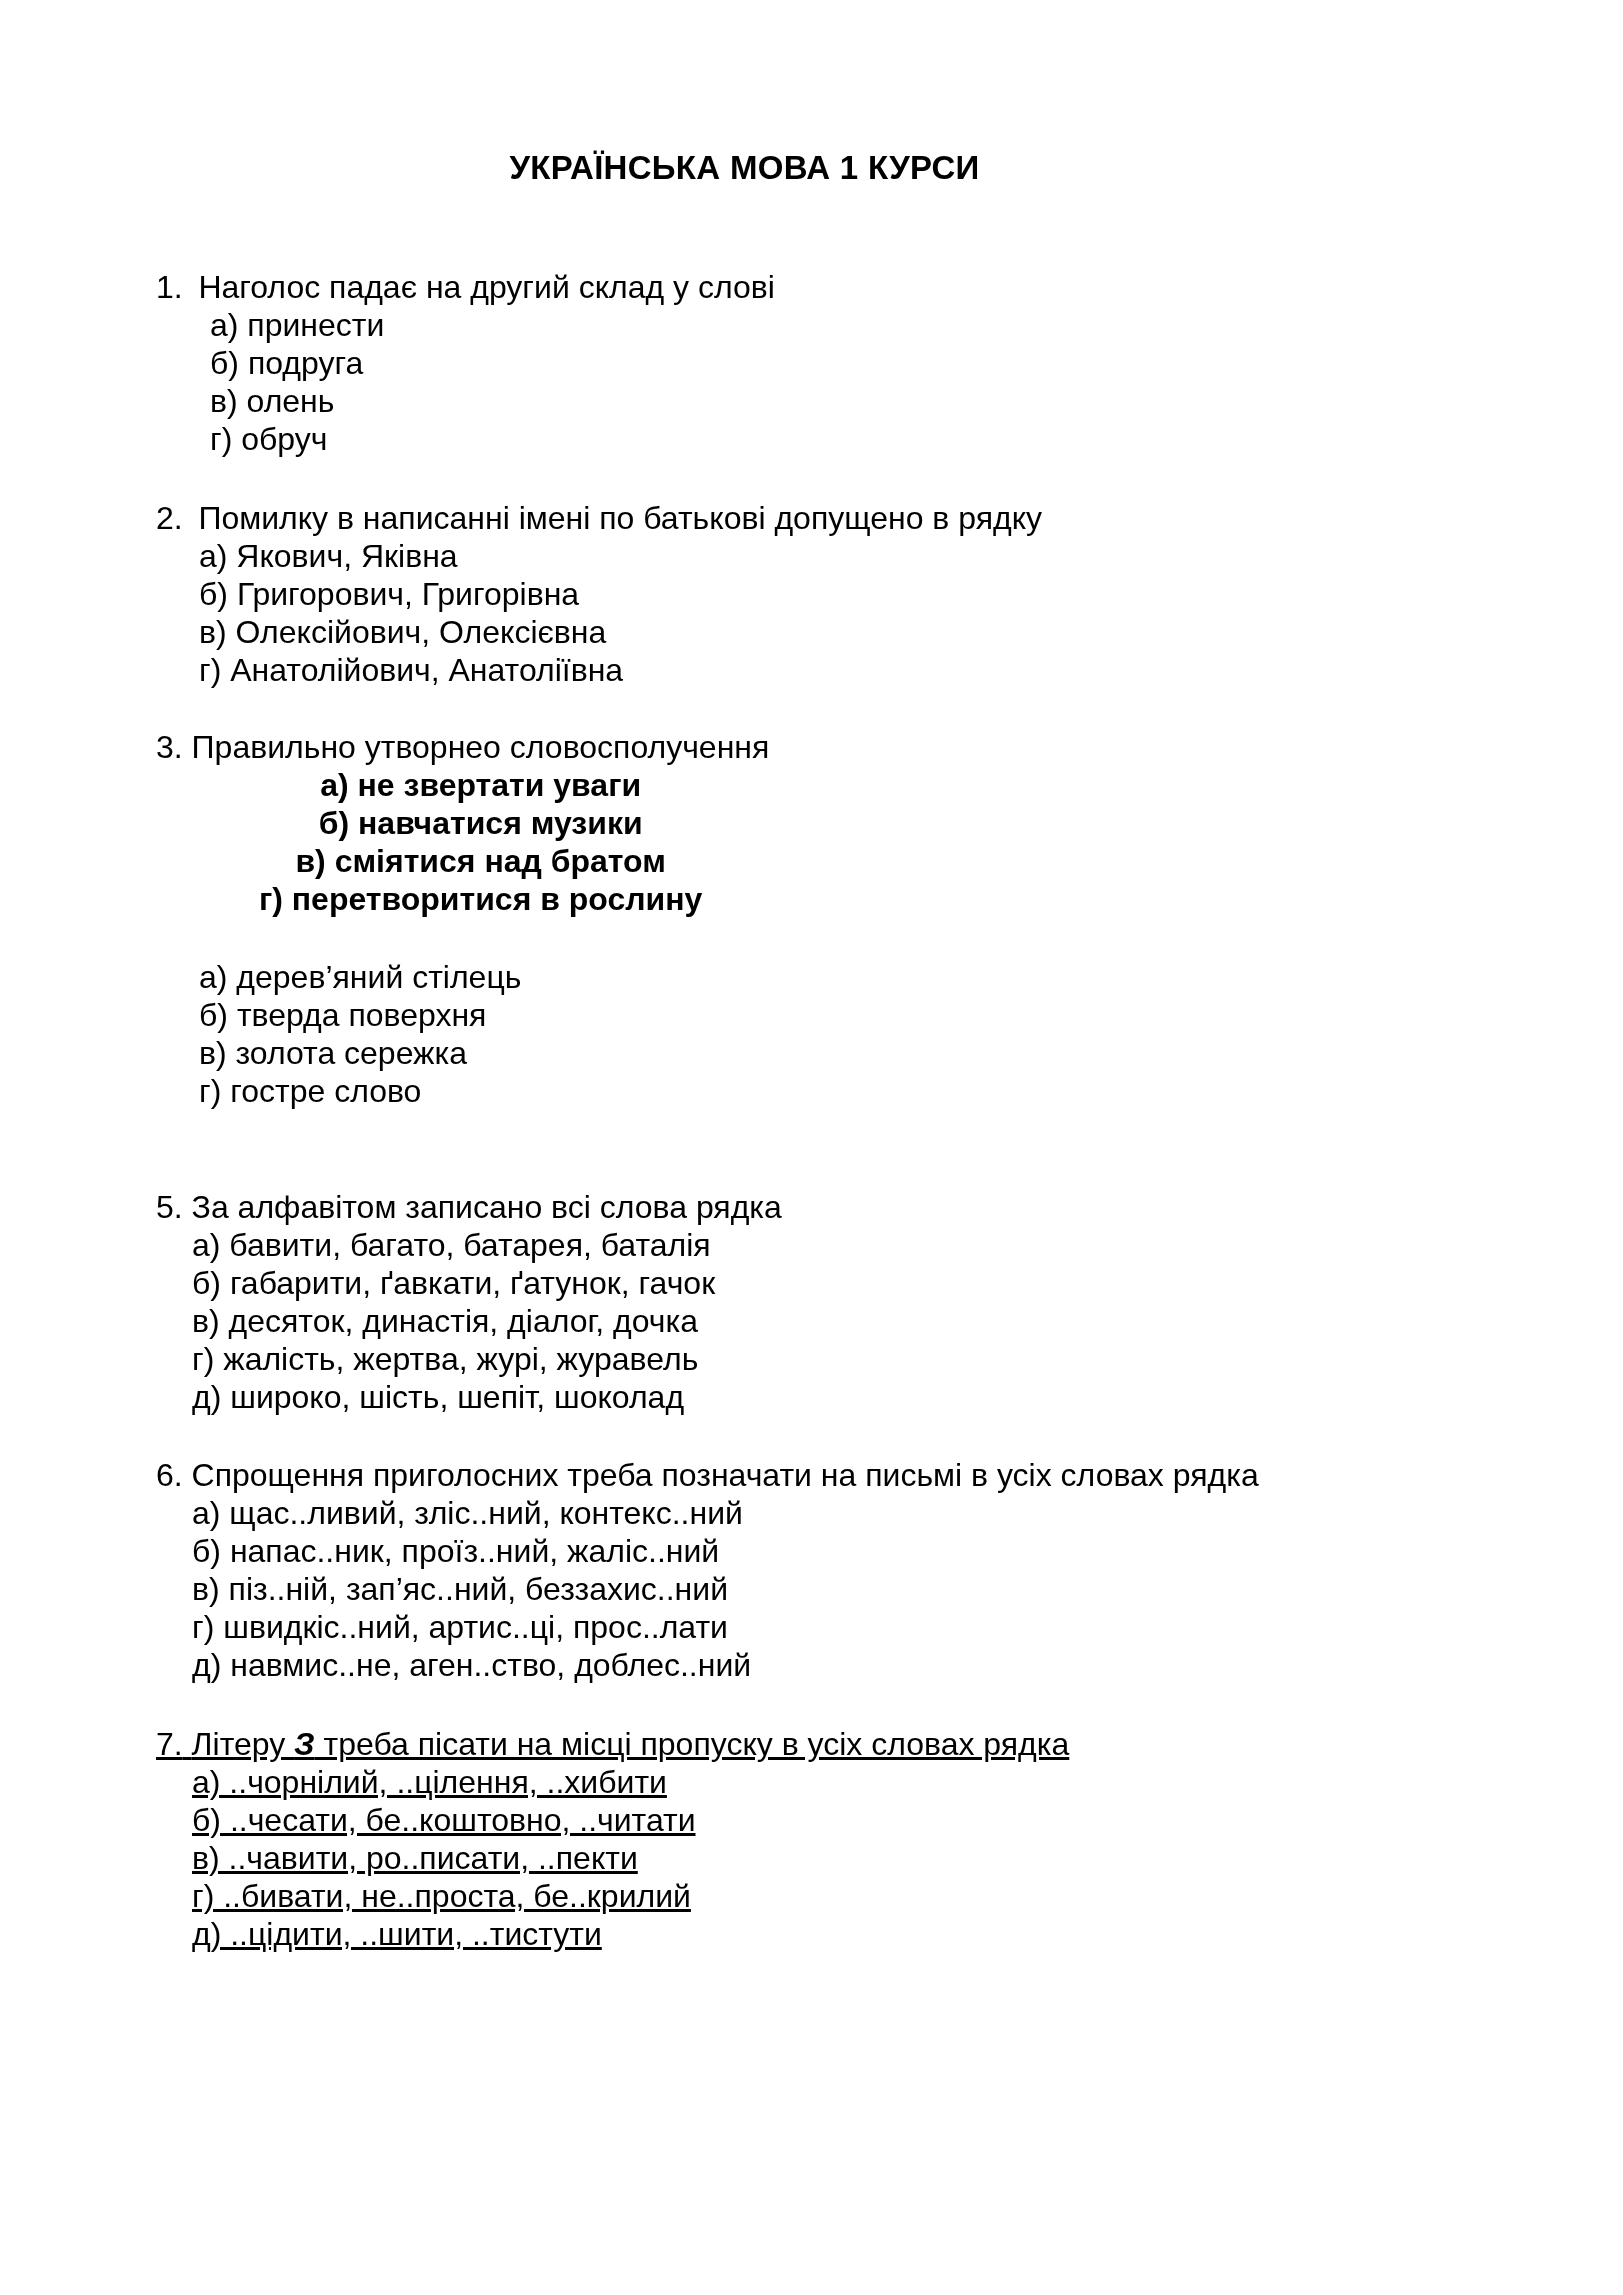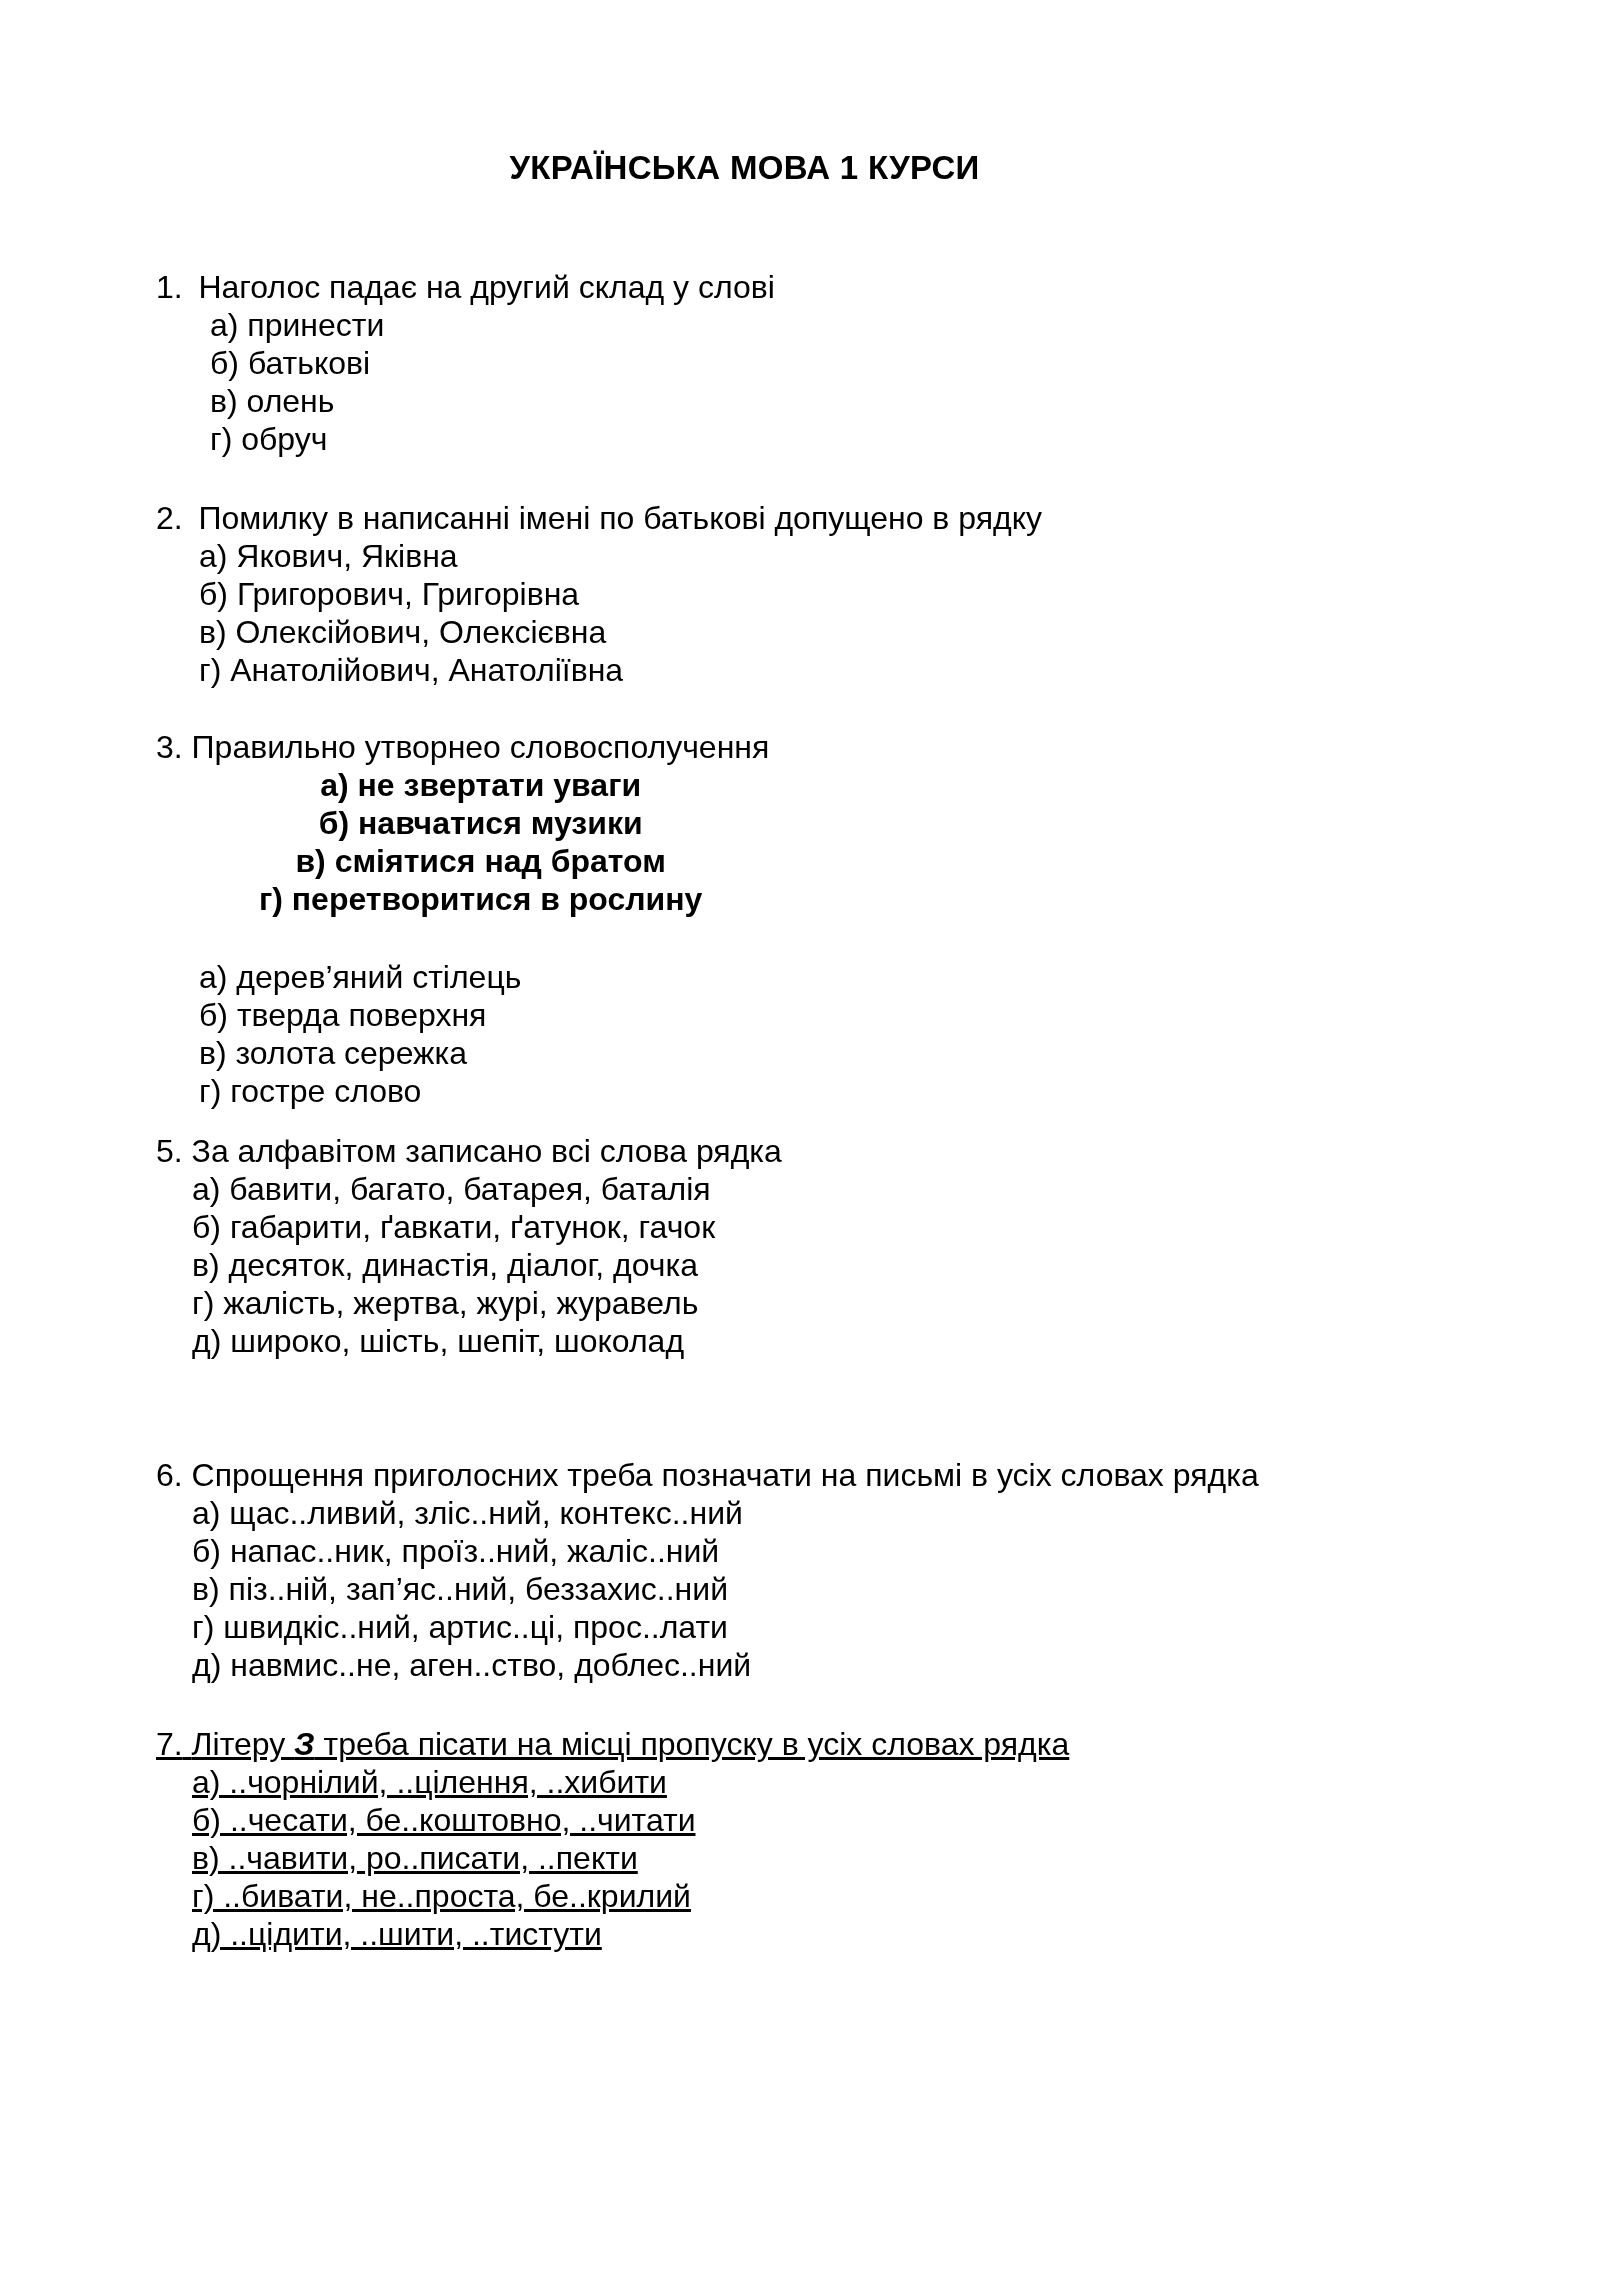--- a/index.html
+++ b/index.html
@@ -11,21 +11,21 @@
   .q .stem { white-space: nowrap; }
   .q .opt { white-space: nowrap; }
   .q1 { top: 268px; }
   .q1 .opts { padding-left: 54px; }
   .q2 { top: 499px; }
   .q2 .opts { padding-left: 43px; }
   .q3 { top: 728px; text-align: center; }
   .q3 .opts { padding-left: 36px; font-weight: bold; }
   .q4 { top: 958px; }
   .q4 .opts { padding-left: 43px; }
-  .q5 { top: 1132px; }
+  .q5 { top: 1188px; }
   .q5 .opts { padding-left: 36px; }
   .q6 { top: 1456px; }
   .q6 .opts { padding-left: 36px; }
   .q7 { top: 1725px; text-decoration: underline; }
   .q7 .opts { padding-left: 36px; }
   .gap1 { display: inline-block; width: 15.7px; }
   .bold-letter { font-weight: bold; font-style: italic; }
 </style>
 </head>
 <body>
@@ -33,21 +33,21 @@
 <div>
 
   <div class="title">УКРАЇНСЬКА МОВА 1 КУРСИ</div>
 
   <div class="q q1">
     <div class="stem">
       <span>1.</span><span class="gap1"></span><span>Наголос падає на другий склад у слові</span>
     </div>
     <div class="opts">
       <div class="opt">а) принести</div>
-      <div class="opt">б) батькові</div>
+      <div class="opt">б) подруга</div>
       <div class="opt">в) олень</div>
       <div class="opt">г) обруч</div>
     </div>
   </div>
 
   <div class="q q2">
     <div class="stem">
       <span>2.</span><span class="gap1"></span><span>Помилку в написанні імені по батькові допущено в рядку</span>
     </div>
     <div class="opts">

